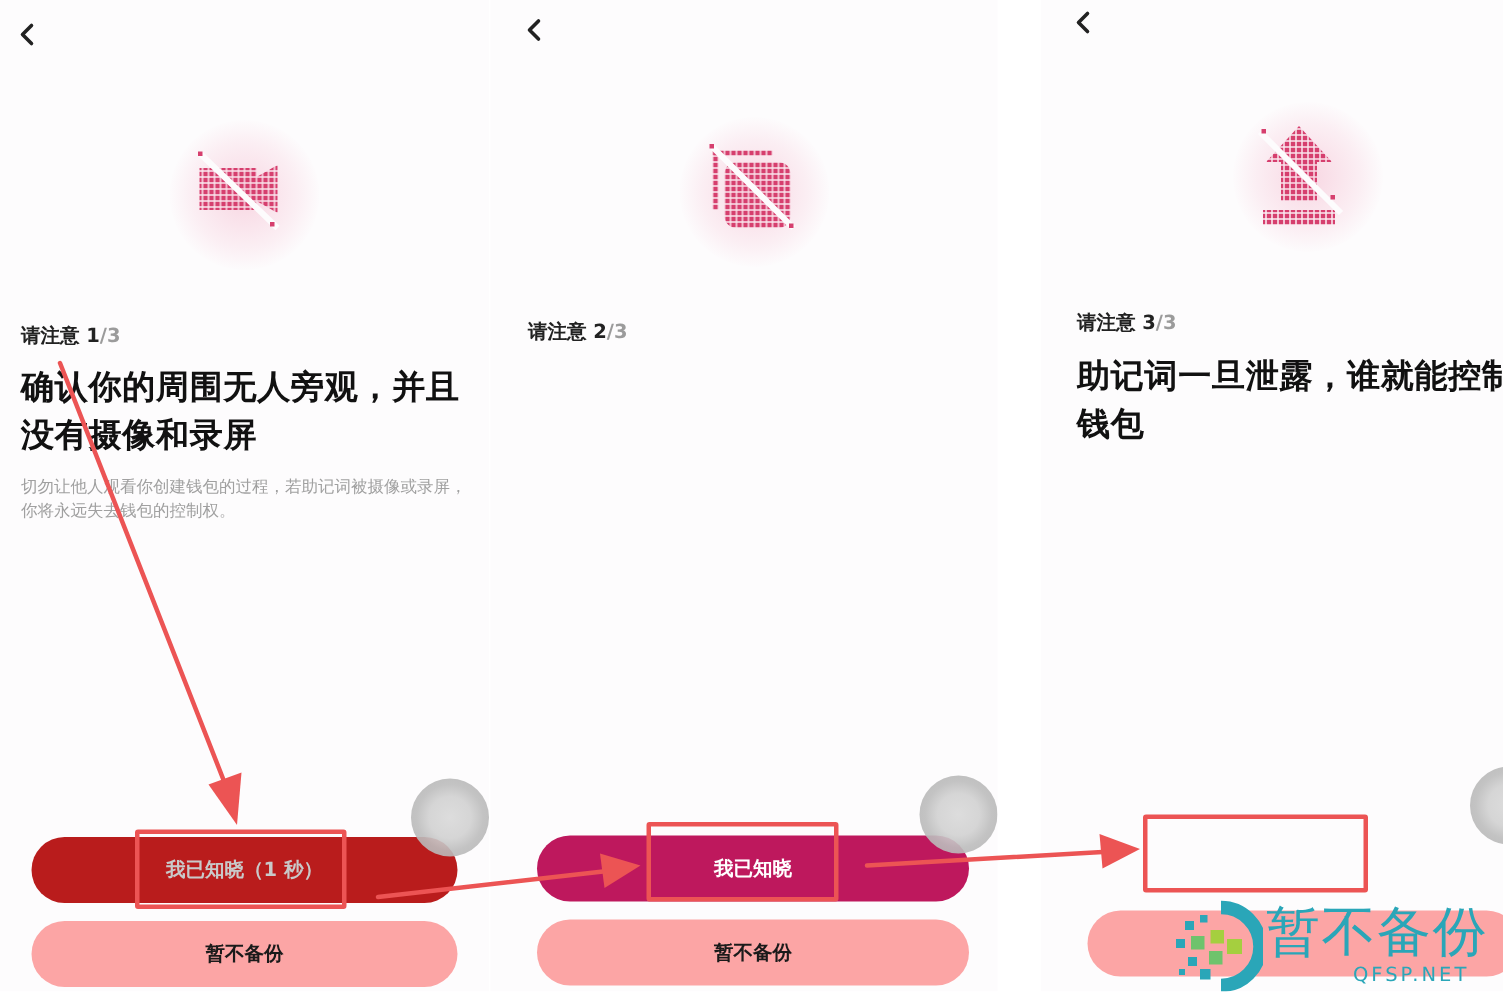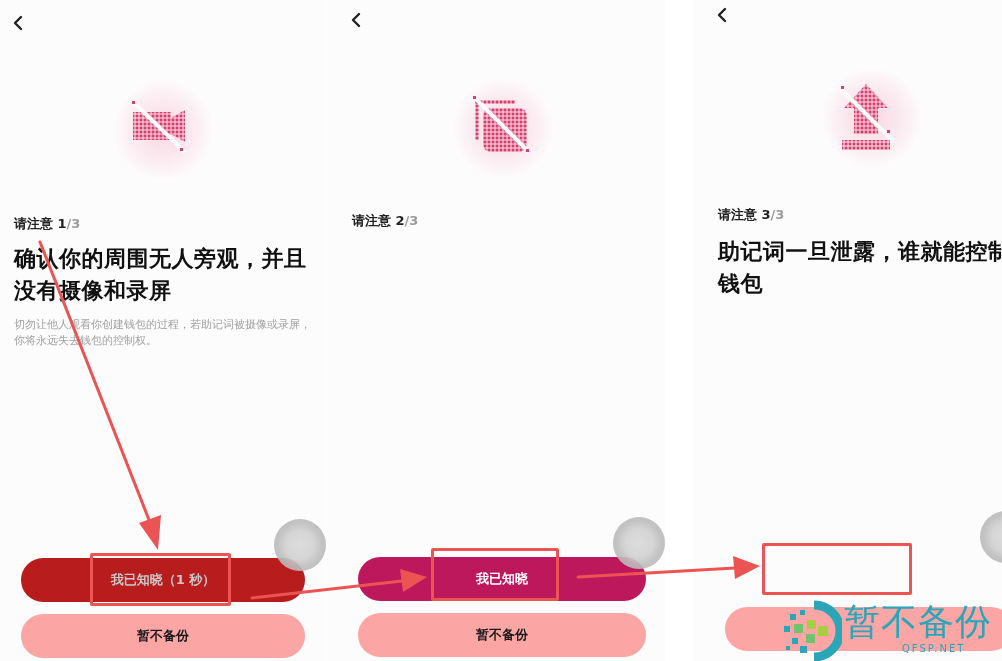--- a/index.html
+++ b/index.html
@@ -32,21 +32,21 @@
 
   .float-ball { position: absolute; width: 52px; height: 52px; border-radius: 50%;
     background: radial-gradient(circle, #d9d9d9 0%, #d1d1d1 38%, #bdbdbd 60%, #b0b0b0 100%); opacity: 0.9; }
 
   .hl-box { position: absolute; border: 3px solid #ec5454; border-radius: 2px; pointer-events: none; }
 
   svg.overlay { position: absolute; left: 0; top: 0; pointer-events: none; }
 
   .watermark { position: absolute; left: 780px; top: 600px; width: 222px; height: 61px; }
   .watermark .wm-text { position: absolute; left: 64px; top: 0px; font-family: "DejaVu Serif", "Liberation Serif", serif; font-size: 36px; color: #2aa6b8; letter-spacing: 1px; line-height: 44px; white-space: nowrap; }
-  .watermark .wm-sub { position: absolute; left: 122px; top: 43px; font-size: 10px; color: #2aa6b8; letter-spacing: 2px; }
+  .watermark .wm-sub { position: absolute; left: 122px; top: 43px; font-size: 13px; color: #2aa6b8; letter-spacing: 2px; }
 </style>
 </head>
 <body>
 
 <div class="panel p1">
   <div class="back" style="left:12px; top:15px;">
     <svg width="12" height="16" viewBox="0 0 12 16">
         <polyline points="9,2 3,8 9,14" fill="none" stroke="#222" stroke-width="2.4" stroke-linecap="round" stroke-linejoin="round"></polyline>
       </svg>
   </div>

